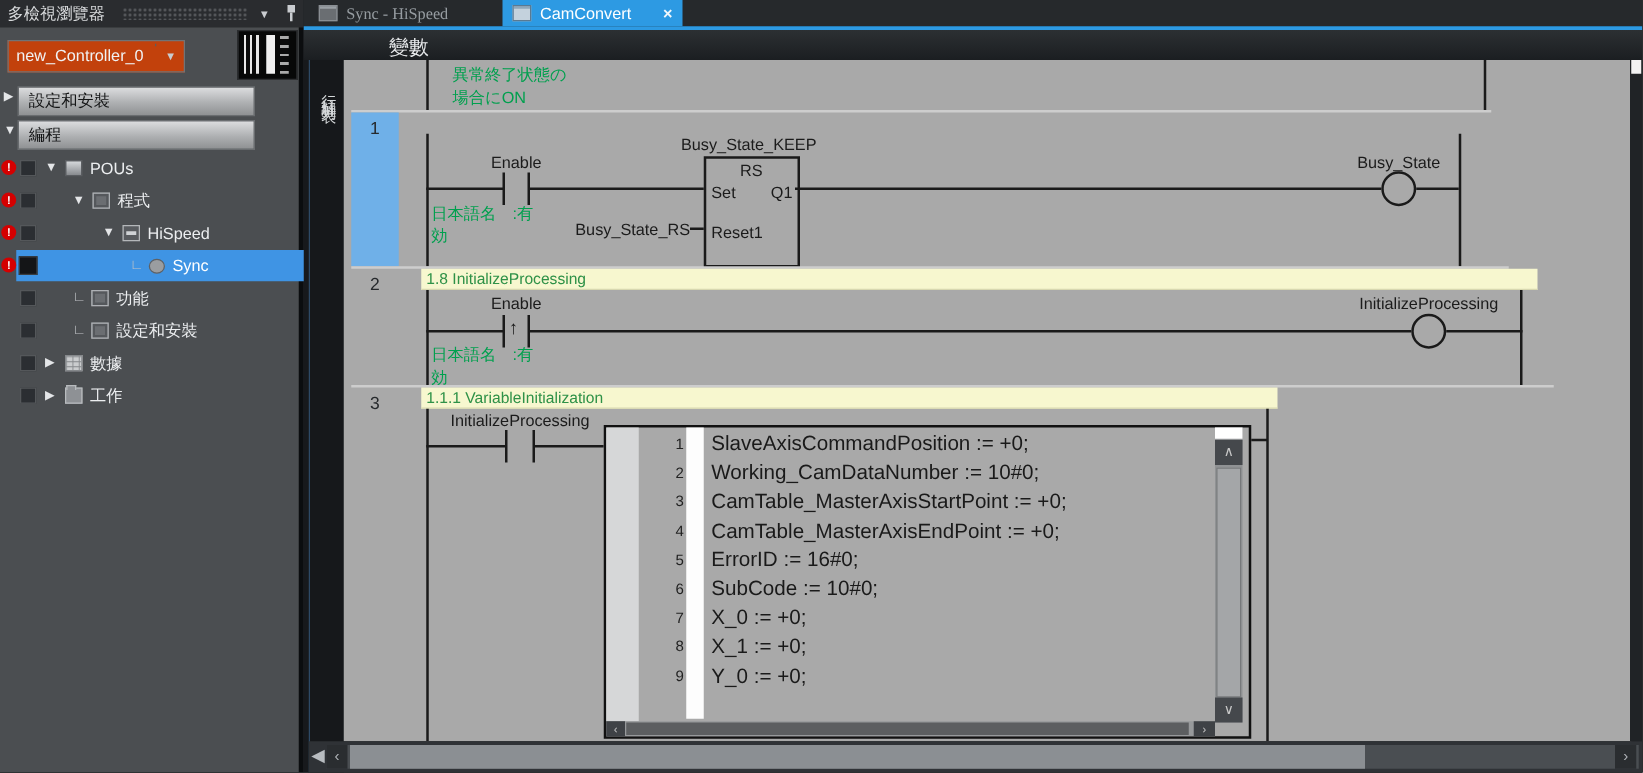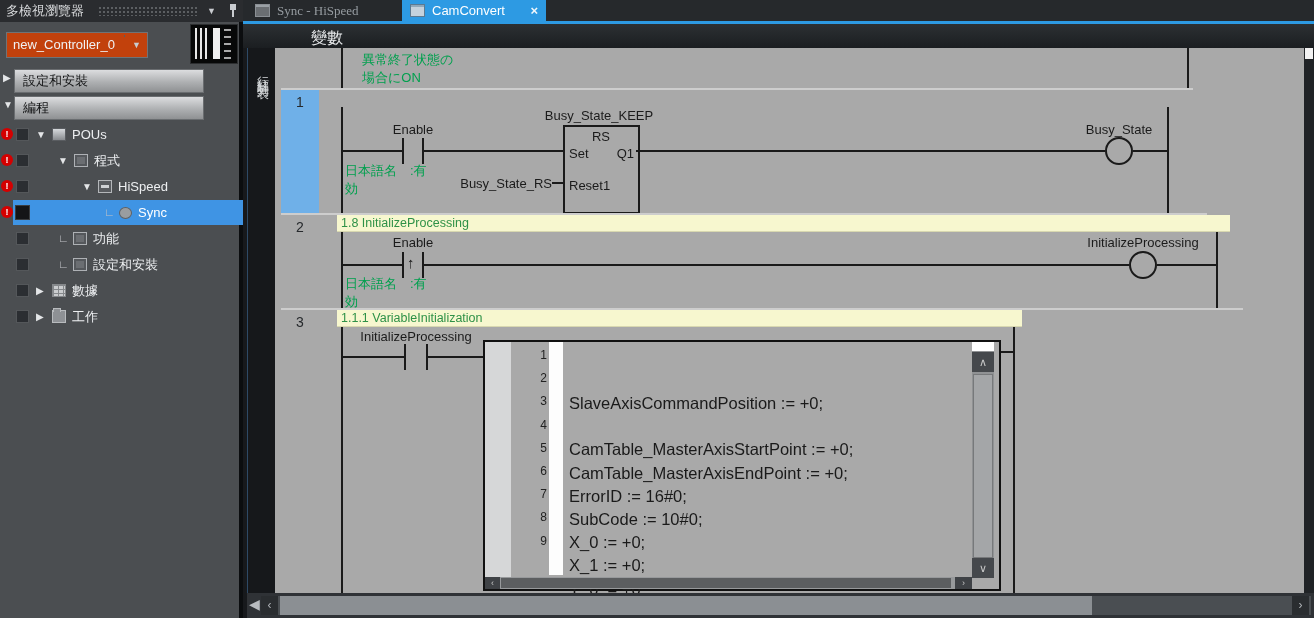--- a/index.html
+++ b/index.html
@@ -89,21 +89,21 @@
   .coil{position:absolute;width:24px;height:24px;border:2px solid #1a1a1a;border-radius:50%;background:#a9a9a9;}
   .fbbox{position:absolute;border:2px solid #1a1a1a;font-size:13px;}
   .edge{position:absolute;font-size:15px;font-weight:bold;color:#1a1a1a;}
 
   
   .stbox{position:absolute;left:208px;top:292px;width:518px;height:251px;border:2px solid #111;background:#a9a9a9;box-sizing:border-box;}
   .st-gutter{position:absolute;left:0;top:0;width:26px;height:235px;background:#d6d7d8;}
   .st-strip{position:absolute;left:64px;top:0;width:14px;height:233px;background:#fdfdfd;}
   .st-line{position:absolute;left:0;width:480px;height:23px;}
   .st-n{position:absolute;left:24px;width:38px;text-align:right;font-size:12px;color:#222;line-height:23px;}
-  .st-c{position:absolute;left:84px;font-size:16.5px;color:#1a1a1a;line-height:23px;white-space:nowrap;margin-top:48px;}
+  .st-c{position:absolute;left:84px;font-size:16.5px;color:#1a1a1a;line-height:23px;white-space:nowrap;}
   .st-vs{position:absolute;left:487px;top:0;width:22px;height:236px;background:#909294;}
   .st-vs .cap{position:absolute;left:0;top:0;width:22px;height:9px;background:#ffffff;}
   .st-vs .btn{position:absolute;left:0;width:22px;height:20px;background:#45484c;color:#c8c8c8;font-size:11px;line-height:20px;text-align:center;}
   .st-vs .thumb{position:absolute;left:1px;top:32px;width:18px;height:182px;background:#a4a6a8;border:1px solid #77797b;}
   .st-hs{position:absolute;left:0;top:235px;width:487px;height:12px;background:#97999b;}
   .st-hs .btn{position:absolute;top:0;width:15px;height:12px;background:#3f4246;color:#c8c8c8;font-size:9px;line-height:12px;text-align:center;}
   .st-hs .thumb{position:absolute;left:16px;top:1px;width:450px;height:10px;background:#5c5e60;}
 </style>
 </head>
 <body>
@@ -289,20 +289,21 @@
 
     <div class="stbox">
       <div class="st-gutter"></div>
       <div class="st-strip"></div>
       <div class="st-line" style="top:2px">
           <span class="st-n">1</span>
           <span class="st-c">SlaveAxisCommandPosition := +0;</span>
         </div>
       <div class="st-line" style="top:25px">
           <span class="st-n">2</span>
+          <span class="st-c">Working_CamDataNumber := 10#0;</span>
         </div>
       <div class="st-line" style="top:48px">
           <span class="st-n">3</span>
           <span class="st-c">CamTable_MasterAxisStartPoint := +0;</span>
         </div>
       <div class="st-line" style="top:72px">
           <span class="st-n">4</span>
           <span class="st-c">CamTable_MasterAxisEndPoint := +0;</span>
         </div>
       <div class="st-line" style="top:95px">

